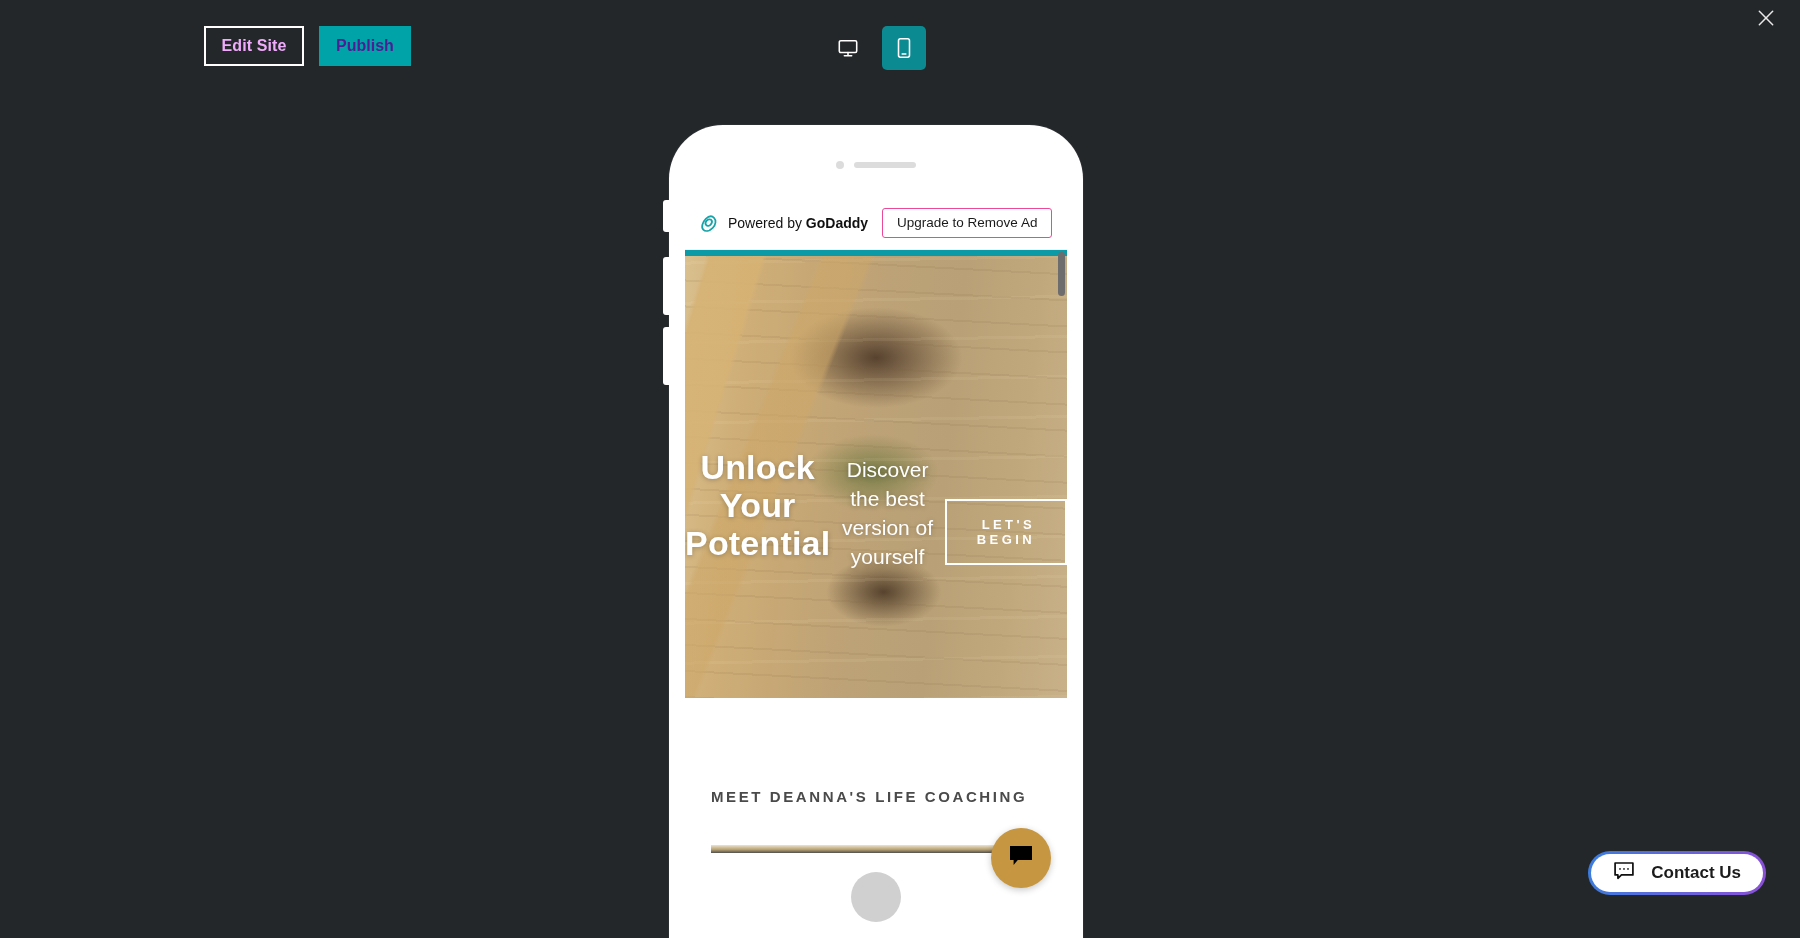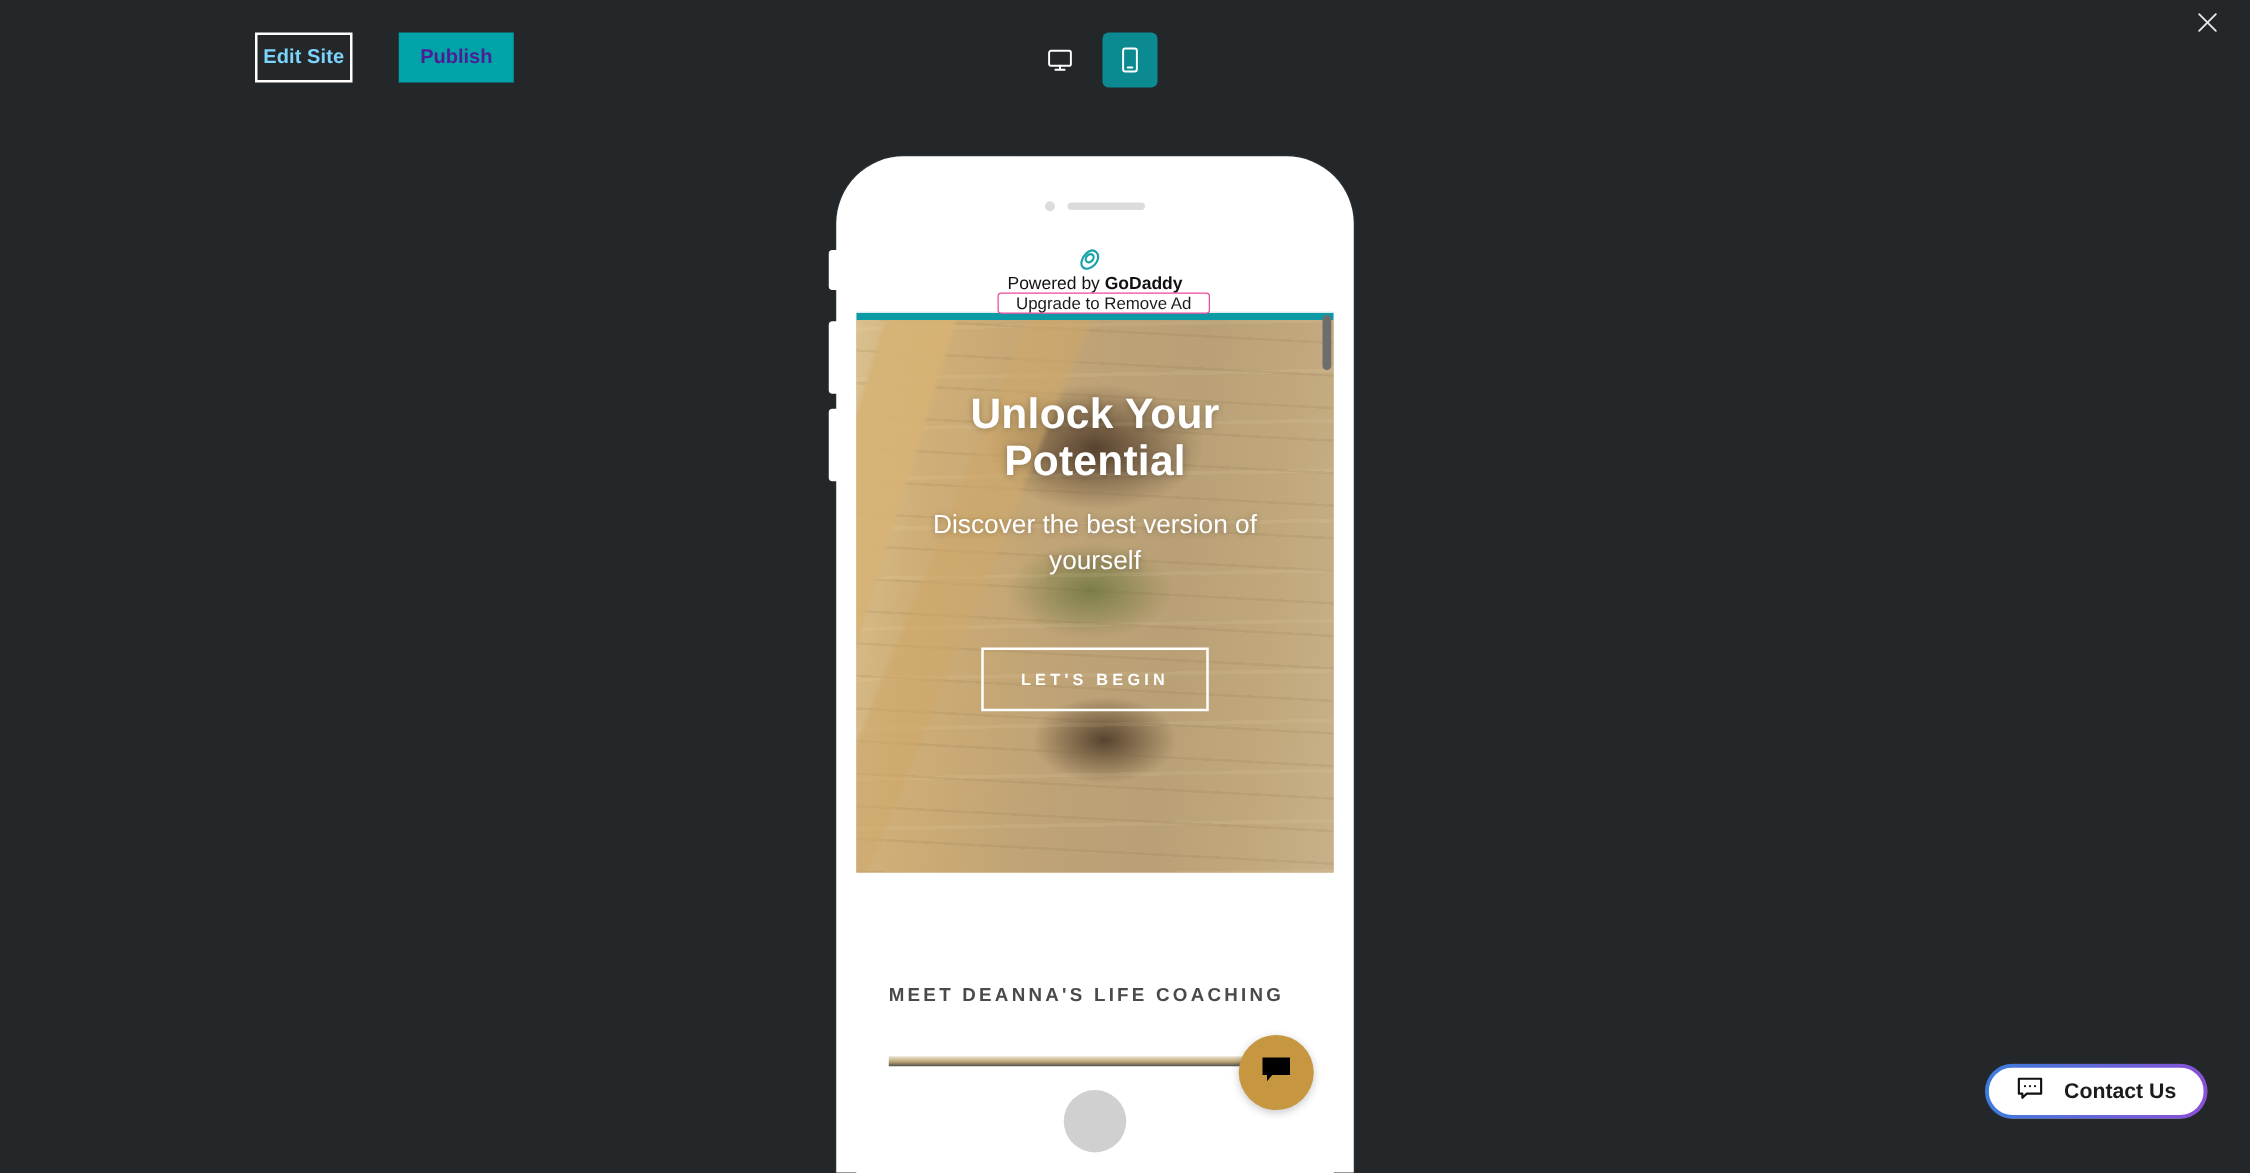--- a/index.html
+++ b/index.html
@@ -9,23 +9,23 @@
     font-family:"Liberation Sans", sans-serif;
     overflow:hidden;
   }
 
   
   #toolbar{
     position:absolute; top:0; left:0; width:1800px; height:96px;
   }
   #edit-site-btn{
     position:absolute; left:204px; top:26px;
-    width:78px; height:40px;
+    width:100px; height:40px;
     background:transparent; border:2px solid #ffffff;
-    color:#7dd3fc; font-size:16px; font-weight:bold;
+    color:#f0abfc; font-size:16px; font-weight:bold;
     letter-spacing:.1px; cursor:pointer;
     display:flex; align-items:center; justify-content:center;
     font-family:"Liberation Sans", sans-serif;
   }
   #publish-btn{
     position:absolute; left:319px; top:26px;
     width:92px; height:40px;
     background:#00a3a8; border:none;
     color:#4c1d95; font-size:16px; font-weight:bold;
     cursor:pointer;
@@ -90,21 +90,20 @@
   }
 
   
   #ad-bar{
     position:relative;
     height:54px;
     display:flex; align-items:center;
     padding:0 13px;
     background:#ffffff;
     border-bottom:1px solid #f2f2f2;
-    flex-direction:column;
   }
   #godaddy-logo{ width:22px; height:22px; flex:0 0 22px; margin-right:8px; }
   #ad-text{ font-size:14px; color:#111; white-space:nowrap; }
   #ad-text b{ font-weight:bold; }
   #upgrade-btn{
     margin-left:14px;
     height:30px; padding:0 14px;
     border:1px solid #ec4899; border-radius:3px;
     background:#fff; color:#1a1a1a; font-size:13.5px;
     cursor:pointer; white-space:nowrap;
@@ -156,21 +155,21 @@
   
   #hero::after{
     content:""; position:absolute; inset:0;
     background:
       linear-gradient(107deg, rgba(0,0,0,0) 0 4%, rgba(214,178,116,.88) 5% 15%, rgba(0,0,0,0) 16%),
       linear-gradient(112deg, rgba(0,0,0,0) 0 24%, rgba(205,167,104,.55) 25% 33%, rgba(0,0,0,0) 34%);
     pointer-events:none;
   }
   #hero-content{
     position:absolute; inset:0; z-index:3;
-    display:flex; flex-direction:column; align-items:center;
+    display:flex; flex-direction:row; align-items:center;
     padding-top:56px;
   }
   #hero-title{
     color:#ffffff; font-size:34px; font-weight:bold;
     text-align:center; line-height:1.12; letter-spacing:.2px;
     max-width:290px;
     text-shadow:0 1px 5px rgba(0,0,0,.25);
   }
   #hero-subtitle{
     margin-top:18px;

